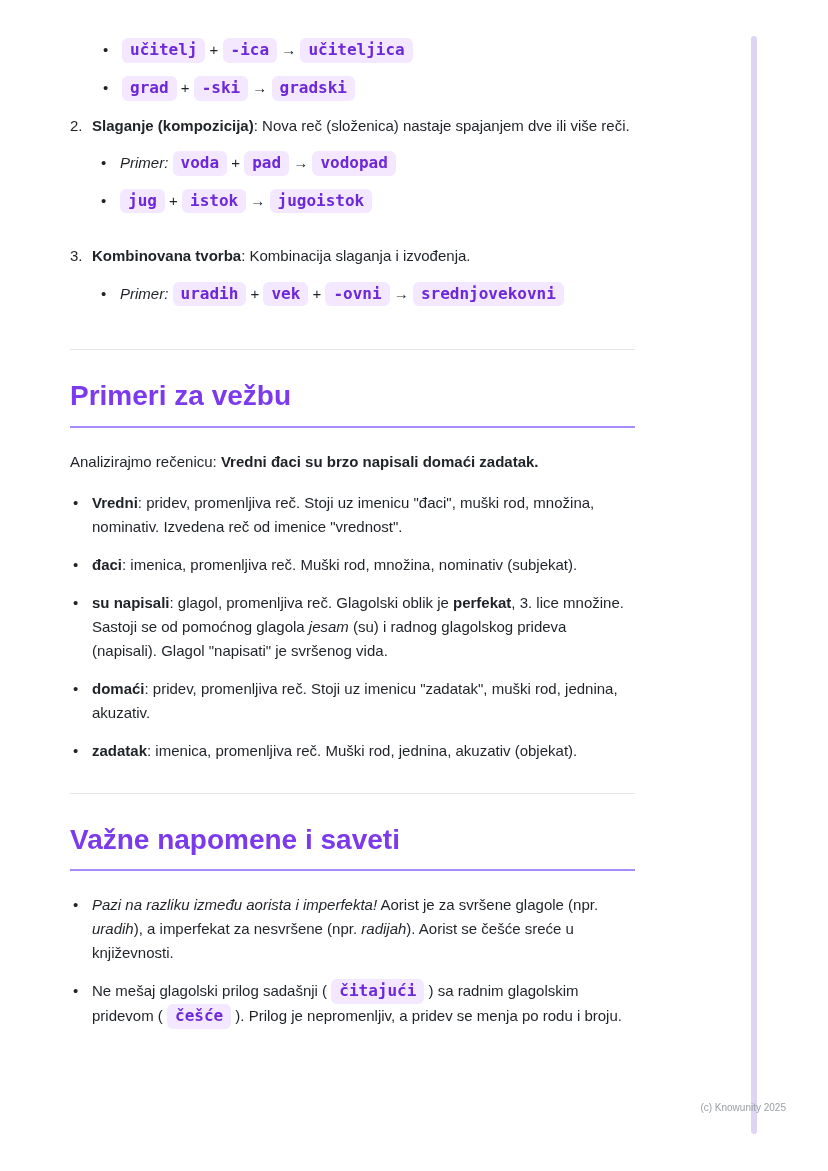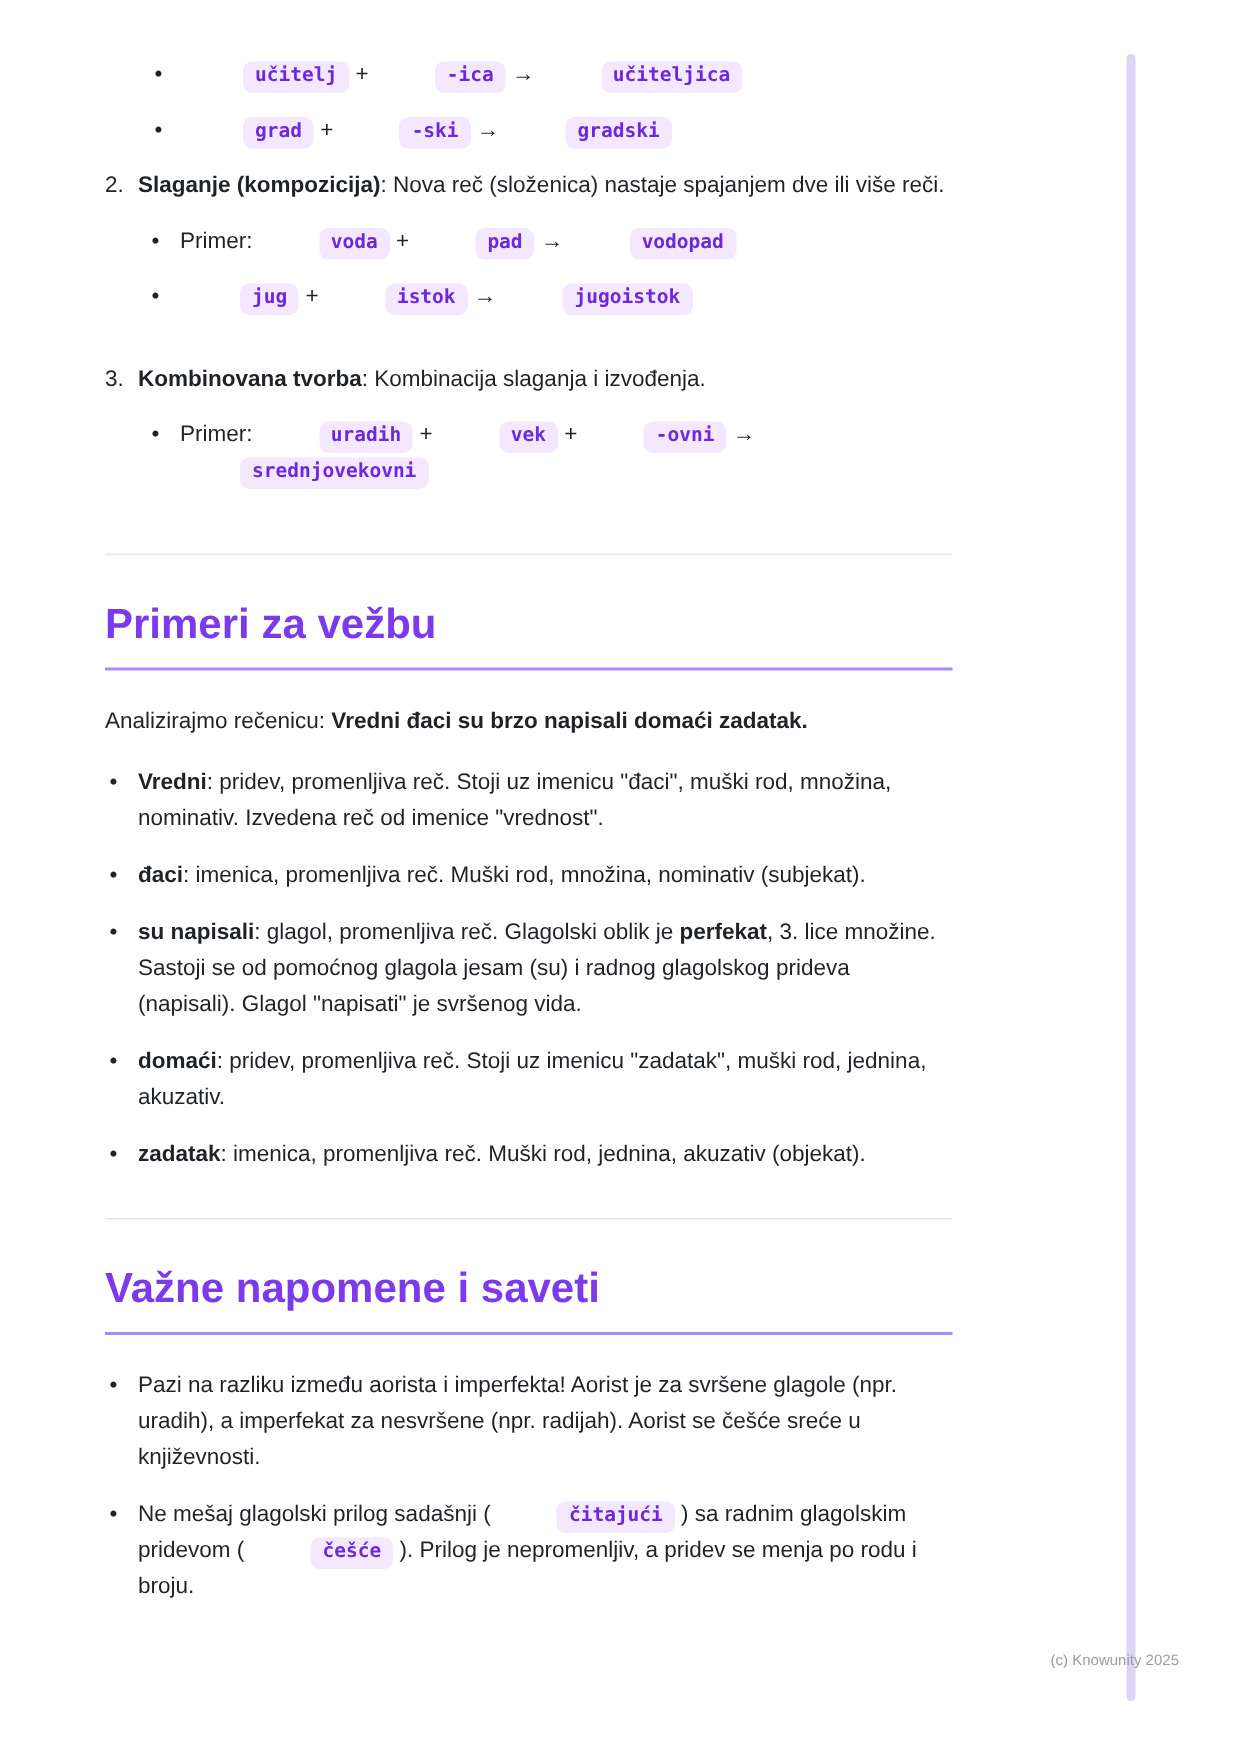--- a/index.html
+++ b/index.html
@@ -6,31 +6,30 @@
   html,body { background:#ffffff; }
   body {
     width:828px; min-height:1171px; position:relative;
     font-family:"Liberation Sans", sans-serif;
     font-size:15px; color:#1f2328; line-height:1.55;
   }
   .page { position:relative; width:828px; min-height:1171px; overflow:hidden; }
   .content { margin-left:70px; width:565px; padding-top:38px; }
 
   .b { font-weight:bold; }
-  .i { }
+  .i { font-style:italic; }
 
   .code-tag {
     font-family:"DejaVu Sans Mono", monospace;
-    font-weight:bold; font-size:13px;
+    font-weight:bold; font-size:16px;
     color:var(--code-text, #6d28d9);
     background:var(--code-bg, #f3e8ff);
     padding:2px 8px; border-radius:6px;
     white-space:nowrap; display:inline-block; line-height:1.3;
     vertical-align:baseline;
-    margin-left:40px;
   }
 
   ul.blist { list-style:none; }
   ul.blist > li { position:relative; padding-left:22px; margin-bottom:12px; }
   ul.blist > li::before { content:"•"; position:absolute; left:3px; top:0; color:#1f2328; }
   ul.blist.nested { margin-left:6px; margin-top:14px; }
   ul.blist.toplist { margin-left:30px; margin-bottom:6px; }
   ul.blist.toplist > li, ul.blist.nested > li { margin-bottom:13px; }
   ul.blist.textlist > li { margin-bottom:14px; line-height:1.6; }
 

